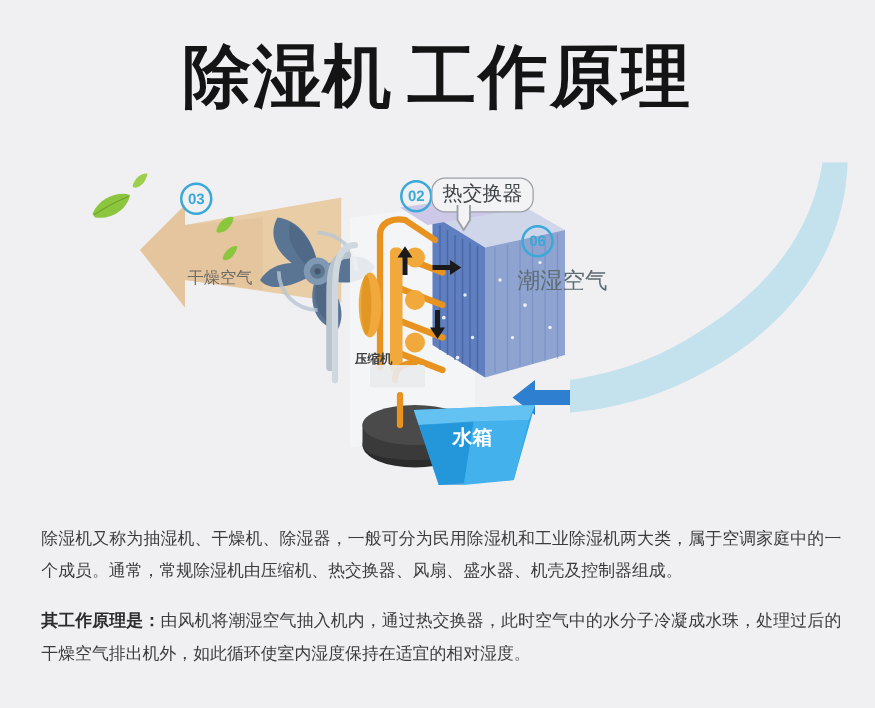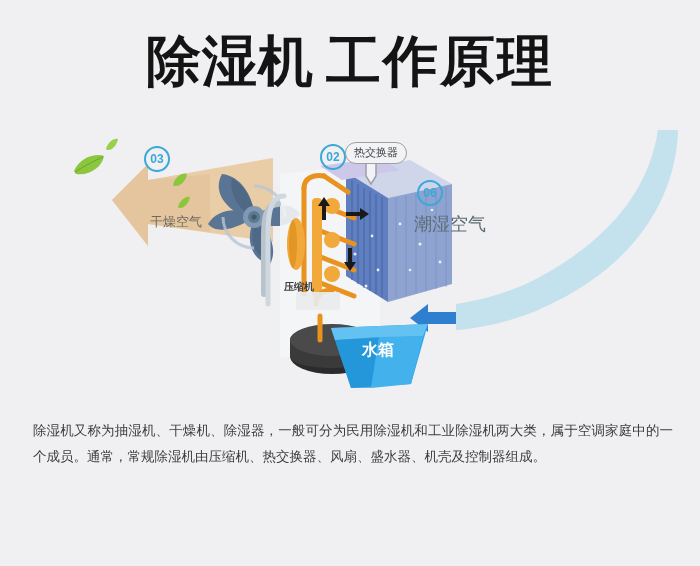--- a/index.html
+++ b/index.html
@@ -75,21 +75,21 @@
   #cap-humid{left:382px;top:84px;font-size:18px;color:#5d6b73;}
   #cap-tank{left:330px;top:212px;font-size:16px;color:#ffffff;font-weight:bold;}
   #cap-comp{left:252px;top:152px;font-size:10px;color:#3c3c3c;font-weight:bold;}
 
   
   .bubble{
     position:absolute;left:313px;top:14px;
     padding:2px 8px 3px 8px;
     border:1.5px solid #9aa0a6;border-radius:11px;
     background:#f3f3f5;
-    font-size:11px;color:#3f4448;white-space:nowrap;
+    font-size:16px;color:#3f4448;white-space:nowrap;
     font-family:"Liberation Sans","DejaVu Sans",sans-serif;
   }
   .bubble-tail{
     position:absolute;left:332px;top:36px;width:14px;height:22px;
   }
 
   
   .steplines{position:absolute;left:392px;top:290px;width:300px;}
 
   
@@ -276,15 +276,16 @@
 
     <div class="steplines">
       
       
     </div>
   </div>
 
 
   <div class="body-copy">
     <p class="para">除湿机又称为抽湿机、干燥机、除湿器，一般可分为民用除湿机和工业除湿机两大类，属于空调家庭中的一个成员。通常，常规除湿机由压缩机、热交换器、风扇、盛水器、机壳及控制器组成。</p>
+    <p class="para"><b>其工作原理是：</b><span>由风机将潮湿空气抽入机内，通过热交换器，此时空气中的水分子冷凝成水珠，处理过后的干燥空气排出机外，如此循环使室内湿度保持在适宜的相对湿度。</span></p>
   </div>
 
 </div>
 
 </body></html>

